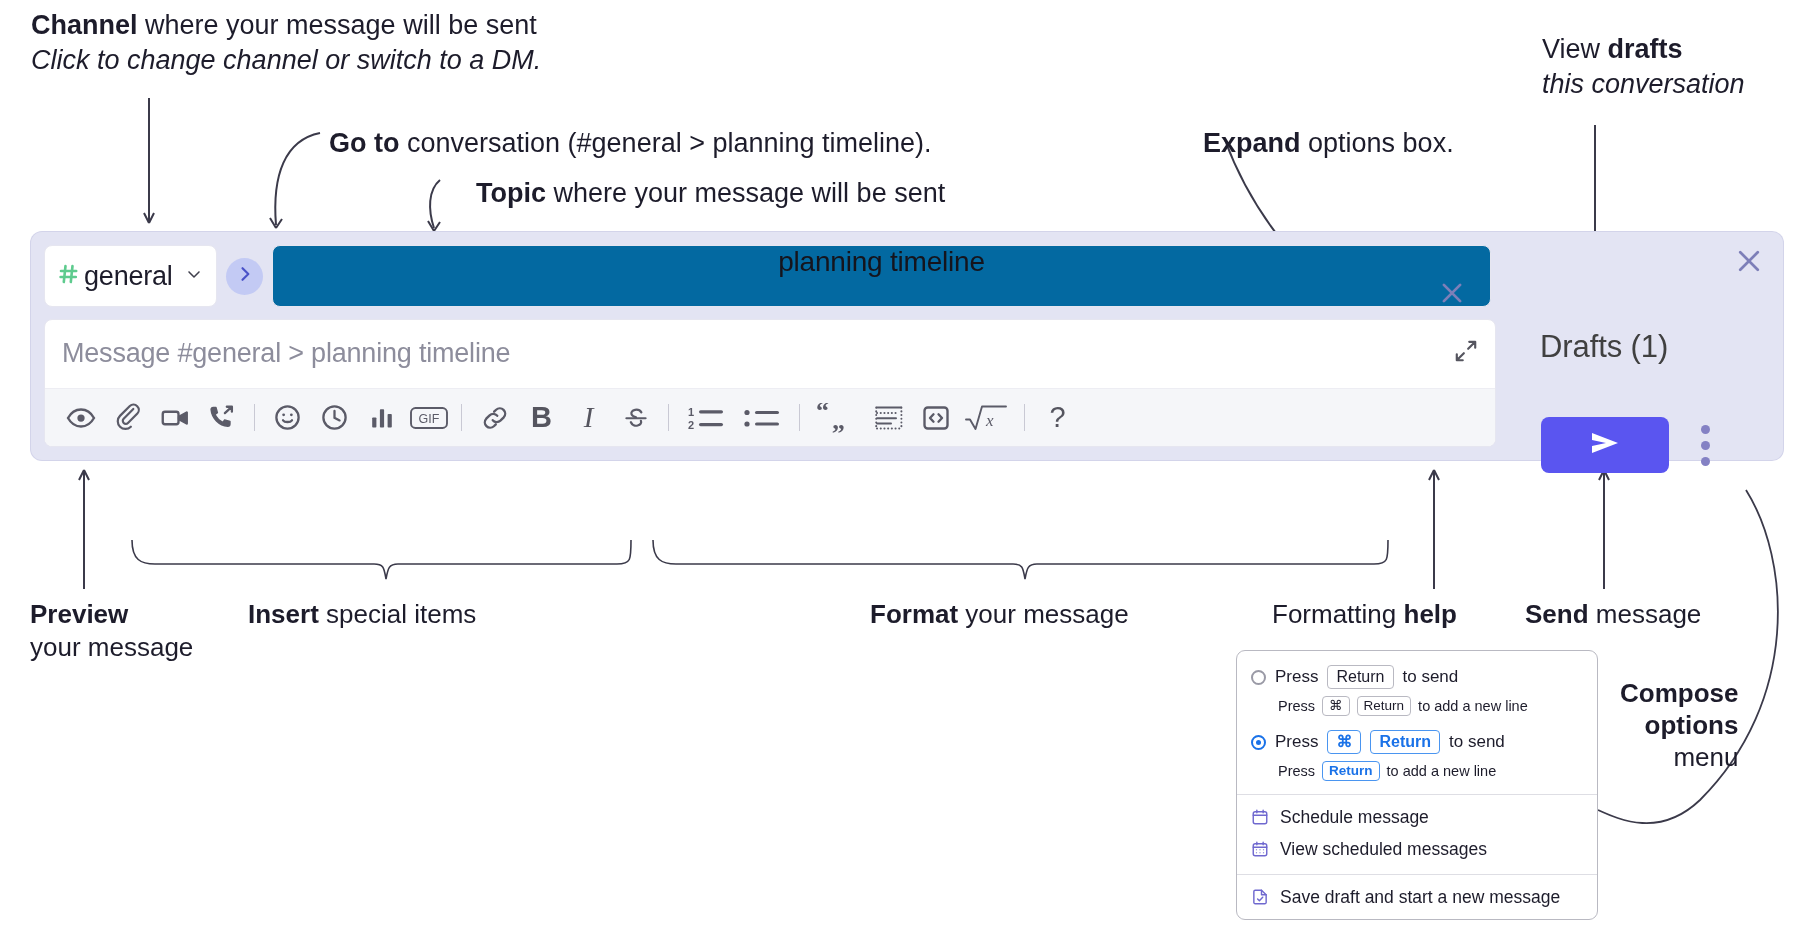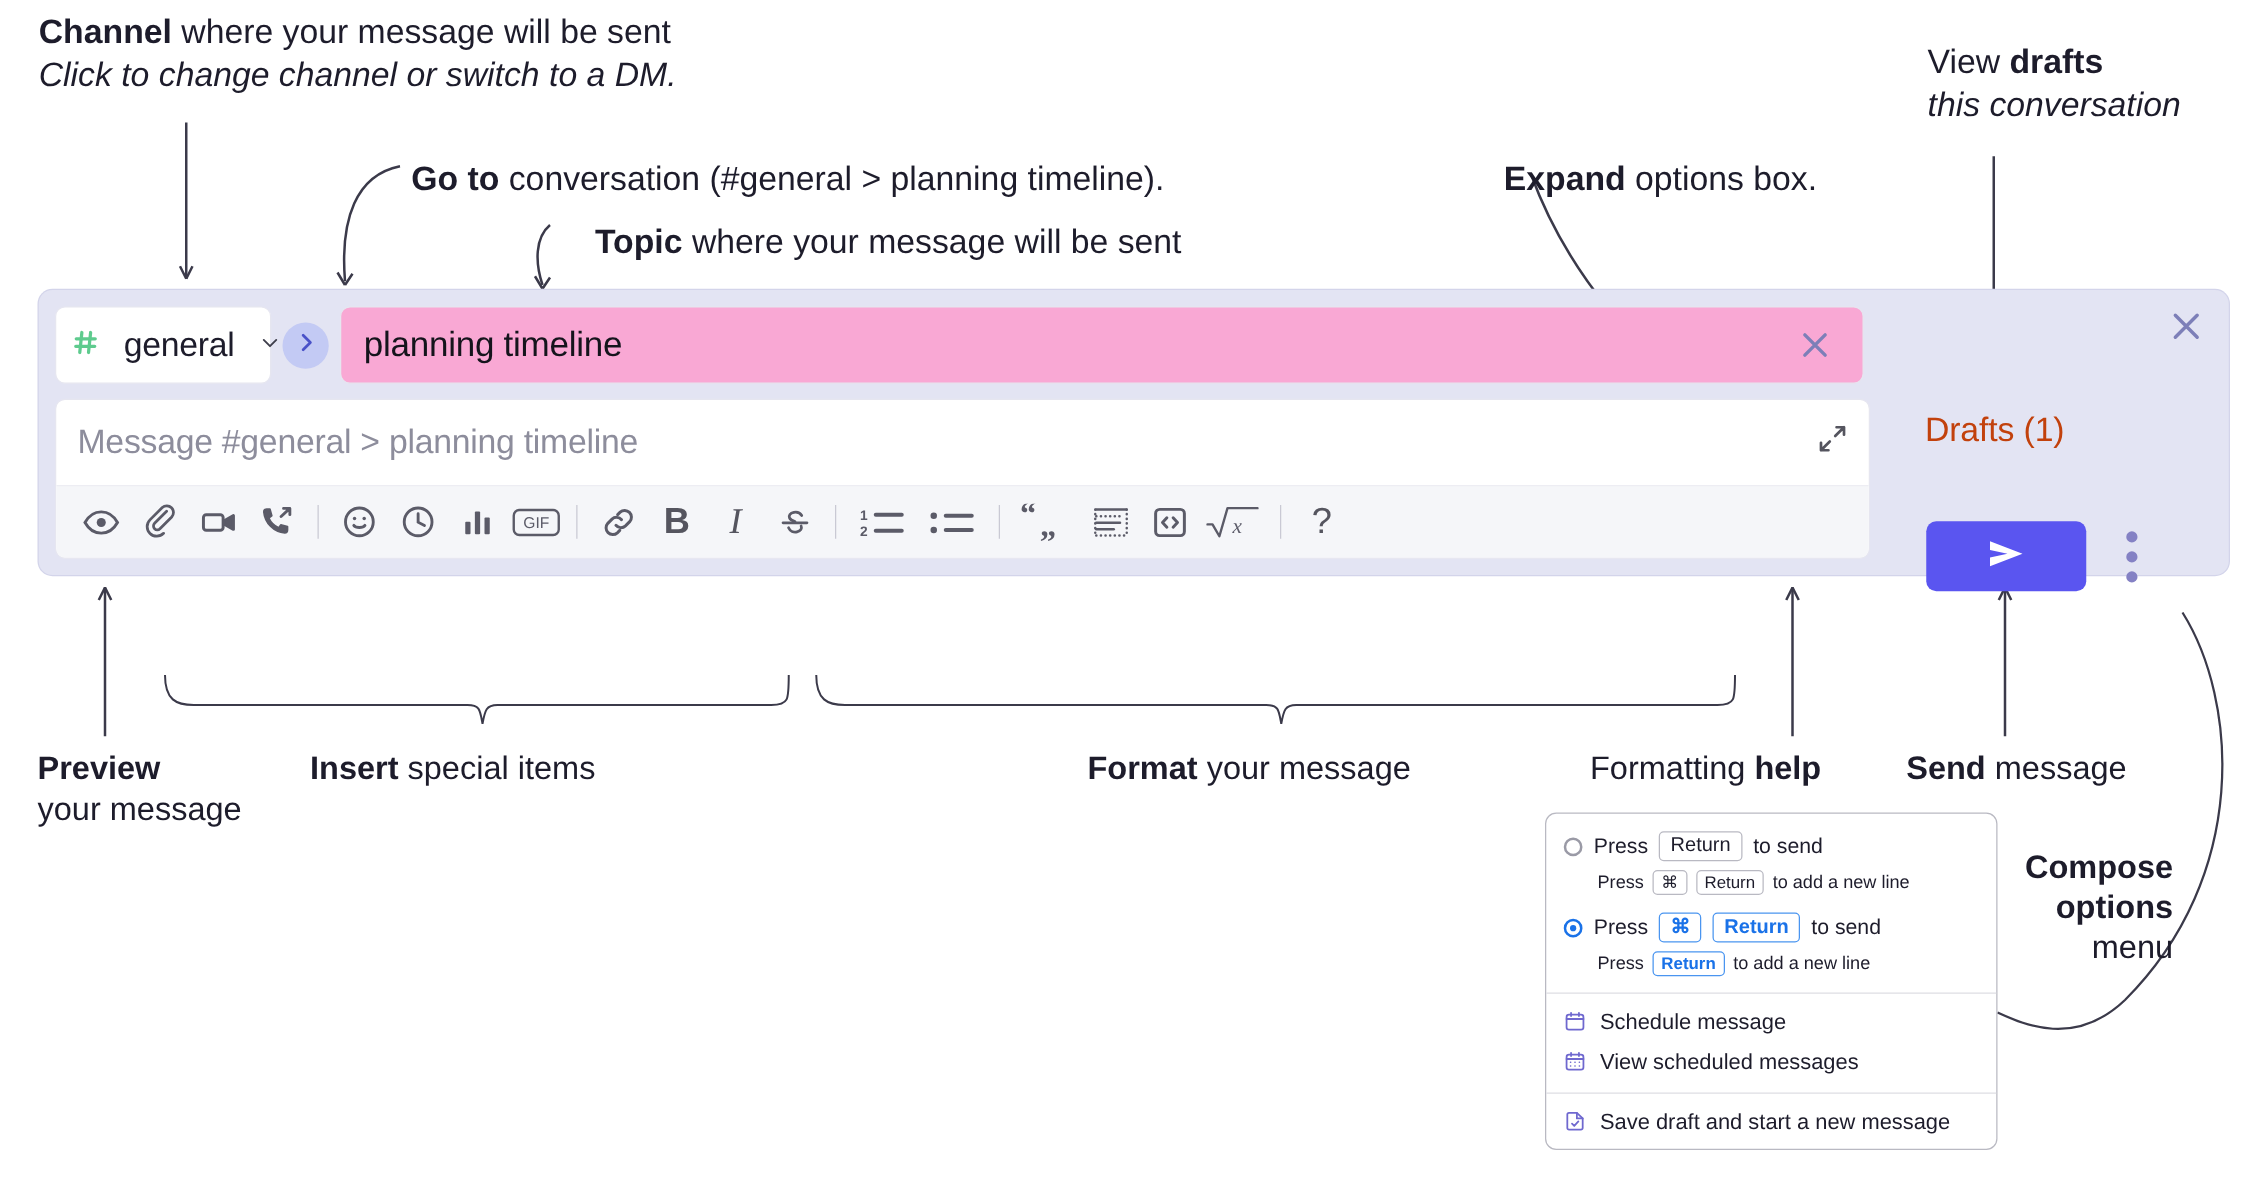--- a/index.html
+++ b/index.html
@@ -27,36 +27,36 @@
   #close-compose{
     position:absolute;right:17px;top:12px;width:34px;height:34px;
     display:flex;align-items:center;justify-content:center;cursor:pointer;
   }
   #close-compose svg{display:block;}
 
   
   #compose-header{position:absolute;left:13px;top:13px;height:62px;display:flex;align-items:center;}
   #channel-select{
     width:173px;height:62px;background:#fff;border-radius:8px;
-    display:flex;align-items:center;gap:18px;padding:0 12px;box-sizing:border-box;
+    display:flex;align-items:center;gap:3px;padding:0 12px;box-sizing:border-box;
     border:1px solid #e6e6f0;cursor:pointer;
   }
   #channel-select .hashicon{flex:0 0 auto;}
   #channel-name{font-size:27px;color:#1d1c2b;letter-spacing:-.2px;}
   #channel-caret{margin-left:auto;}
 
   #goto-btn{
     width:37px;height:37px;border-radius:50%;background:#c3caf4;
     display:flex;align-items:center;justify-content:center;cursor:pointer;
     margin:0 9px;flex:0 0 auto;
   }
   #topic-field{
-    width:1219px;height:62px;background:#f9a8d4;border-radius:8px;
+    width:1219px;height:62px;background:#0369a1;border-radius:8px;
     border:1px solid #e6e6f0;box-sizing:border-box;
-    display:flex;align-items:center;padding:0 18px;cursor:text;
+    display:flex;align-items:center;padding:0 18px;cursor:text;flex-direction:column;
   }
   #topic-value{font-size:28px;color:#15141c;letter-spacing:-.2px;}
   #topic-clear{margin-left:auto;width:40px;height:40px;display:flex;align-items:center;justify-content:center;cursor:pointer;}
 
   
   #message-box{
     position:absolute;left:13px;top:87px;width:1452px;height:128px;
     background:#fff;border:1px solid #e6e6f0;border-radius:8px;box-sizing:border-box;
     overflow:hidden;
   }
@@ -71,21 +71,21 @@
     background:#f5f6f9;border-top:1px solid #ededf3;
     display:flex;align-items:center;padding-left:12px;box-sizing:border-box;
   }
   .tb{width:47px;height:44px;display:flex;align-items:center;justify-content:center;cursor:pointer;color:#5b5b68;flex:0 0 auto;}
   .tb svg{display:block;}
   .tb-sep{width:1px;height:27px;background:#c9c9d4;margin:0 9px;flex:0 0 auto;}
   .tb-txt{font-size:29px;line-height:1;color:#55555f;}
 
   
   #drafts-link{
-    position:absolute;left:1540px;top:329px;font-size:27px;color:#c2410c;cursor:pointer;letter-spacing:-.1px;
+    position:absolute;left:1540px;top:329px;font-size:31px;color:#404040;cursor:pointer;letter-spacing:-.1px;
   }
   #send-button{
     position:absolute;left:1541px;top:417px;width:128px;height:56px;border-radius:8px;
     background:#5a55f0;display:flex;align-items:center;justify-content:center;cursor:pointer;
   }
   #compose-options{
     position:absolute;left:1688px;top:421px;width:34px;height:48px;
     display:flex;flex-direction:column;align-items:center;justify-content:center;gap:7px;cursor:pointer;
   }
   #compose-options i{display:block;width:9px;height:9px;border-radius:50%;background:#8481c4;}

